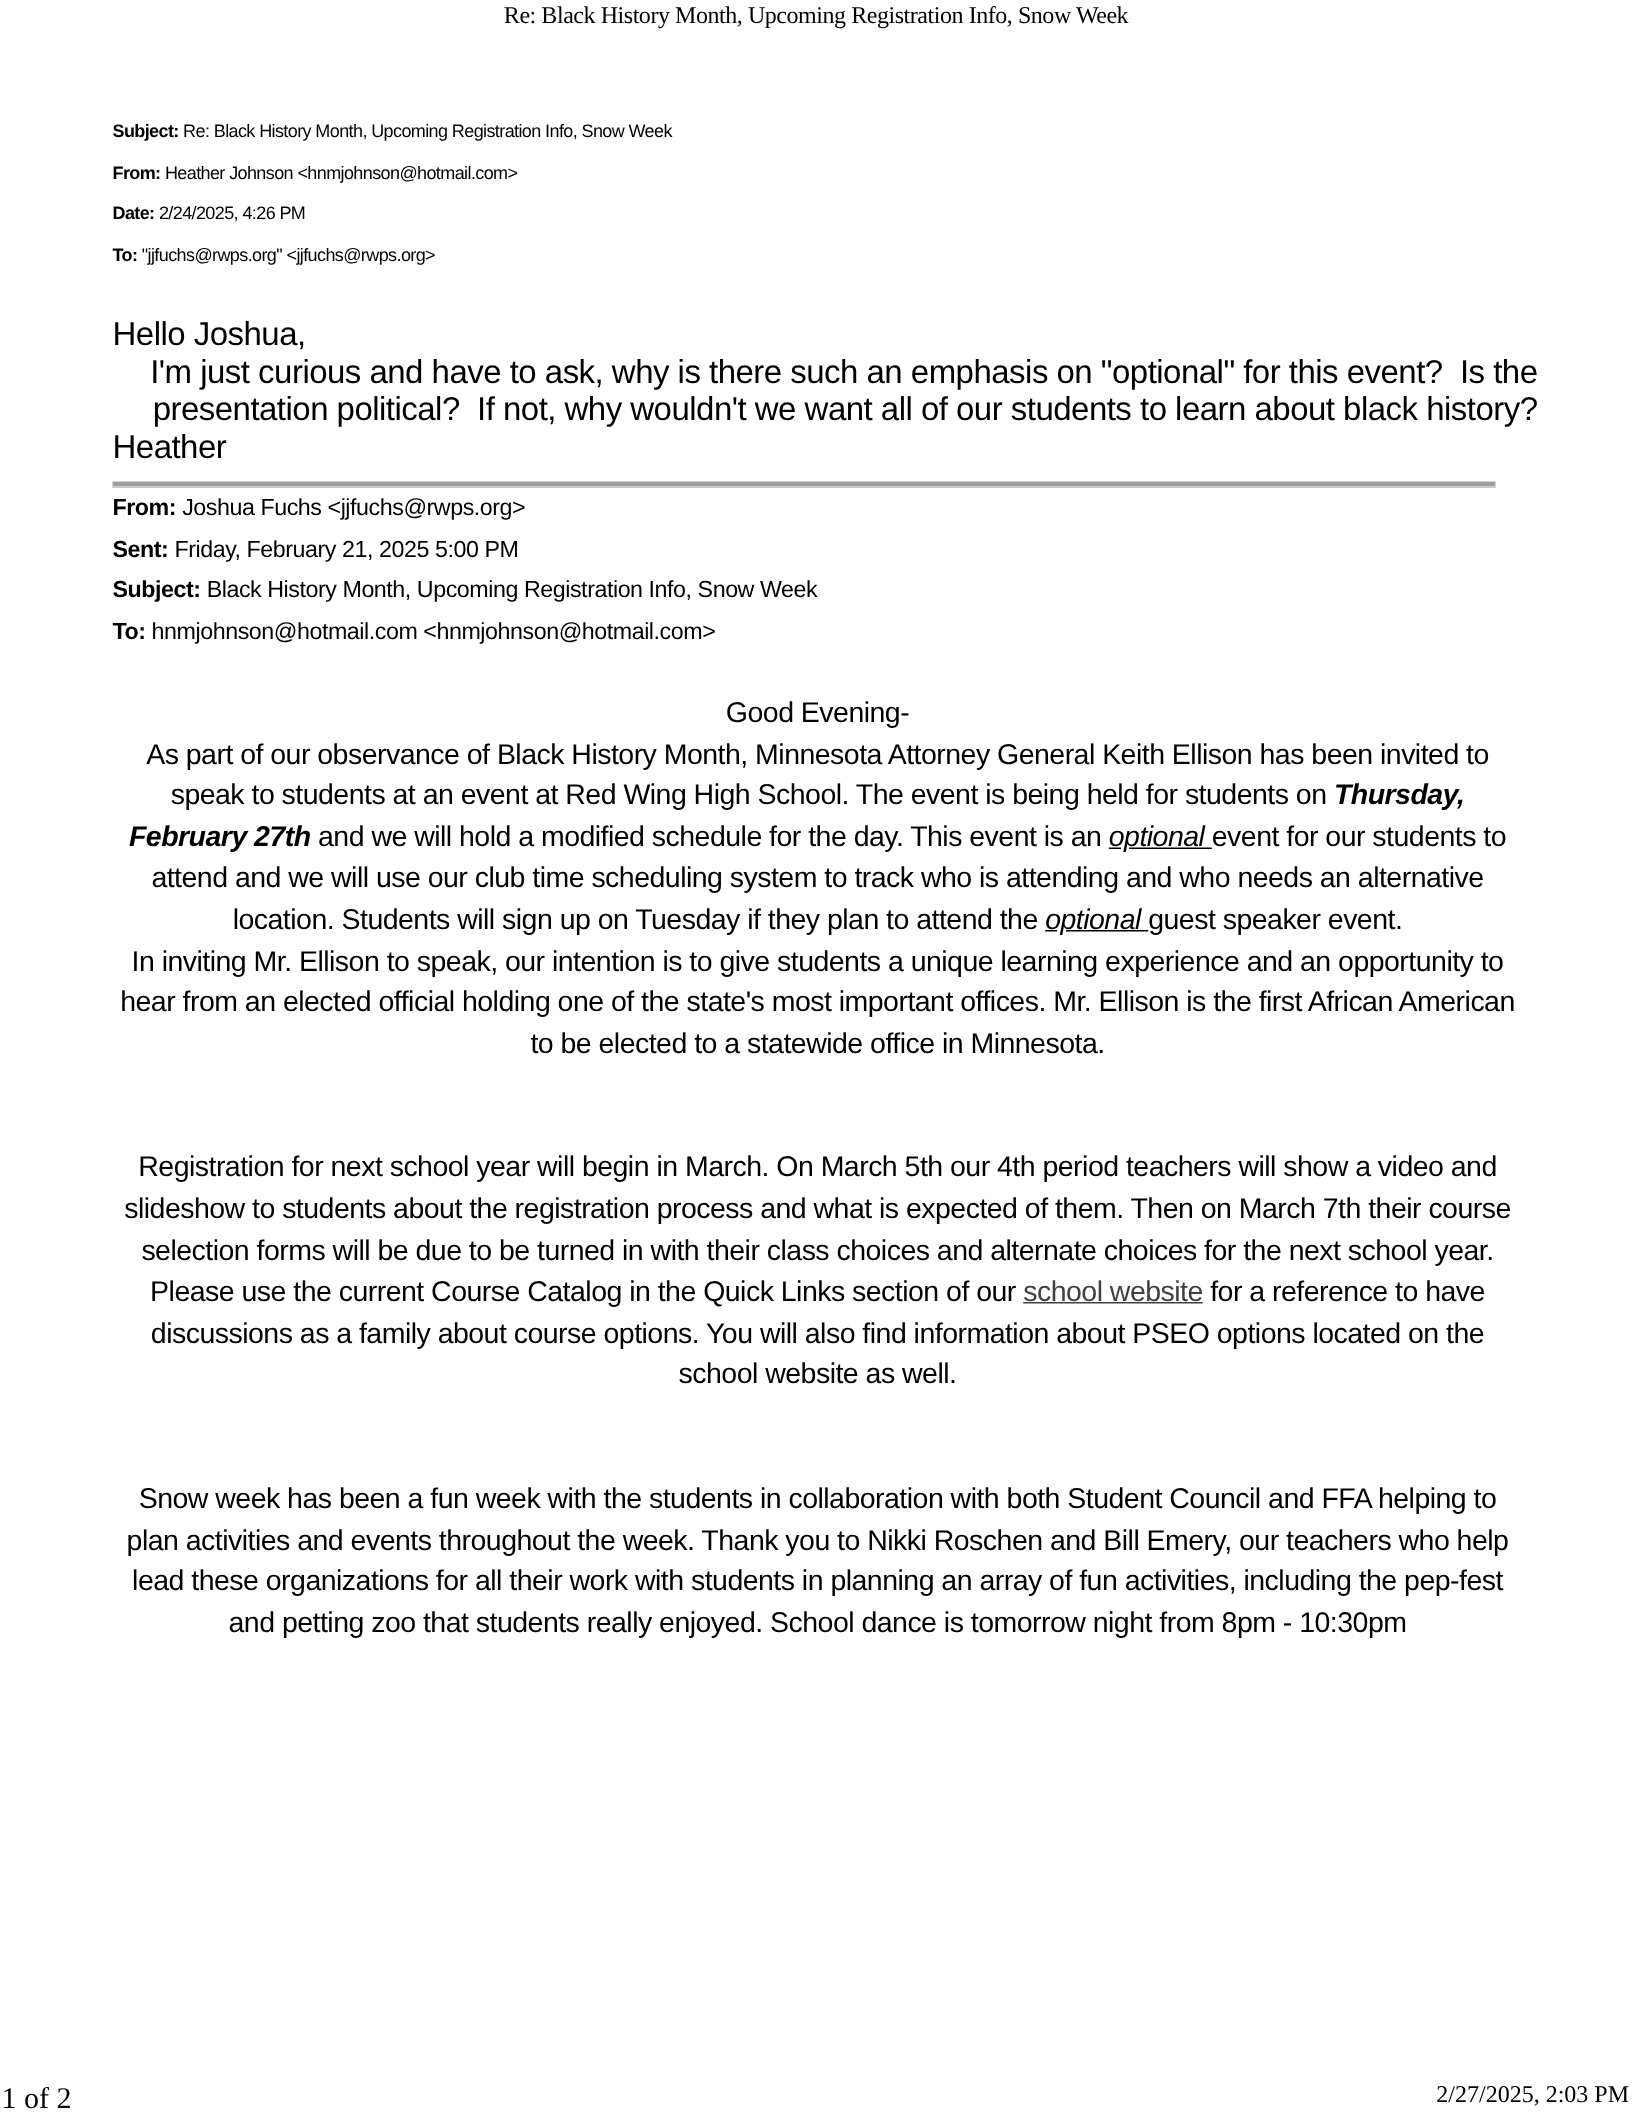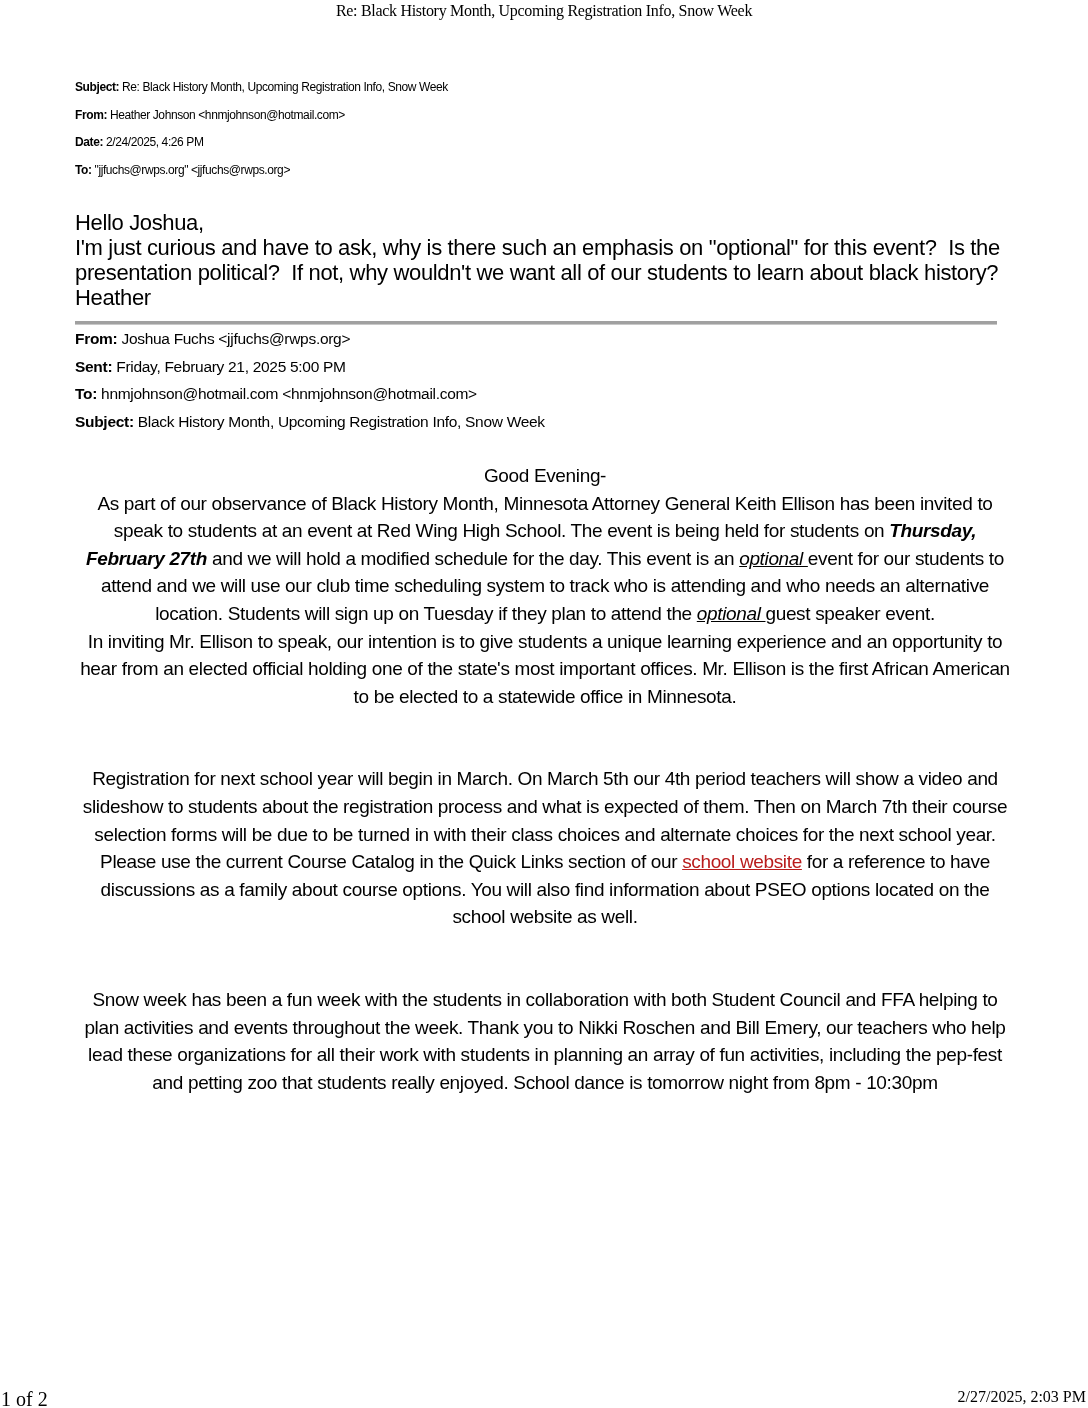--- a/index.html
+++ b/index.html
@@ -39,48 +39,48 @@
   }
   .orig-body {
     margin-top: 27px; font-size: 19px; line-height: 27.6px; letter-spacing: -0.35px;
     width: 940px;
     text-align: center;
   }
   .orig-body p { margin: 0; }
   .gap { height: 55px; }
   .em-date { font-weight: bold; font-style: italic; }
   .em-opt { font-weight: normal; font-style: italic; text-decoration: underline; }
-  a.link { color: #b91c1c; text-decoration: underline; }
+  a.link { color: #404040; text-decoration: underline; }
 </style>
 </head>
 <body>
 
 <div class="print-header">Re: Black History Month, Upcoming Registration Info, Snow Week</div>
 
 <div class="content">
   <div>
     <div class="hdr-line"><b>Subject:</b> <span>Re: Black History Month, Upcoming Registration Info, Snow Week</span></div>
     <div class="hdr-line"><b>From:</b> <span>Heather Johnson &lt;hnmjohnson@hotmail.com&gt;</span></div>
     <div class="hdr-line"><b>Date:</b> <span>2/24/2025, 4:26 PM</span></div>
     <div class="hdr-line"><b>To:</b> <span>"jjfuchs@rwps.org" &lt;jjfuchs@rwps.org&gt;</span></div>
   </div>
 
   <div class="reply-body">
     <p>Hello Joshua,</p>
-    <p style="white-space: pre-wrap;">I'm just curious and have to ask, why is there such an emphasis on "optional" for this event?  Is the presentation political?  If not, why wouldn't we want all of our students to learn about black history?</p>
+    <p style="white-space: pre-wrap; text-align: right;">I'm just curious and have to ask, why is there such an emphasis on "optional" for this event?  Is the presentation political?  If not, why wouldn't we want all of our students to learn about black history?</p>
     <p class="sig">Heather</p>
   </div>
 
   <div class="sep"></div>
 
   <div class="orig-hdr">
     <div class="orig-line"><b>From:</b> <span>Joshua Fuchs &lt;jjfuchs@rwps.org&gt;</span></div>
     <div class="orig-line"><b>Sent:</b> <span>Friday, February 21, 2025 5:00 PM</span></div>
+    <div class="orig-line"><b>Subject:</b> <span>Black History Month, Upcoming Registration Info, Snow Week</span></div>
     <div class="orig-line"><b>To:</b> <span>hnmjohnson@hotmail.com &lt;hnmjohnson@hotmail.com&gt;</span></div>
-    <div class="orig-line"><b>Subject:</b> <span>Black History Month, Upcoming Registration Info, Snow Week</span></div>
   </div>
 
   <div class="orig-body">
     <p>Good Evening-</p>
     <p><span>As part of our observance of Black History Month, Minnesota Attorney General Keith Ellison has been invited to speak to students at an event at Red Wing High School. The event is being held for students on </span><span class="em-date">Thursday, February 27th</span><span> and we will hold a modified schedule for the day. This event is an </span><span class="em-opt">optional </span><span>event for our students to attend and we will use our club time scheduling system to track who is attending and who needs an alternative location. Students will sign up on Tuesday if they plan to attend the </span><span class="em-opt">optional </span><span>guest speaker event.</span></p>
     <p>In inviting Mr. Ellison to speak, our intention is to give students a unique learning experience and an opportunity to hear from an elected official holding one of the state's most important offices. Mr. Ellison is the first African American to be elected to a statewide office in Minnesota.</p>
     <div class="gap"></div>
     <p><span>Registration for next school year will begin in March. On March 5th our 4th period teachers will show a video and slideshow to students about the registration process and what is expected of them. Then on March 7th their course selection forms will be due to be turned in with their class choices and alternate choices for the next school year. Please use the current Course Catalog in the Quick Links section of our </span><a class="link" href="#">school website</a><span> for a reference to have discussions as a family about course options. You will also find information about PSEO options located on the school website as well.</span></p>
     <div class="gap"></div>
     <p>Snow week has been a fun week with the students in collaboration with both Student Council and FFA helping to plan activities and events throughout the week. Thank you to Nikki Roschen and Bill Emery, our teachers who help lead these organizations for all their work with students in planning an array of fun activities, including the pep-fest and petting zoo that students really enjoyed. School dance is tomorrow night from 8pm - 10:30pm</p>

